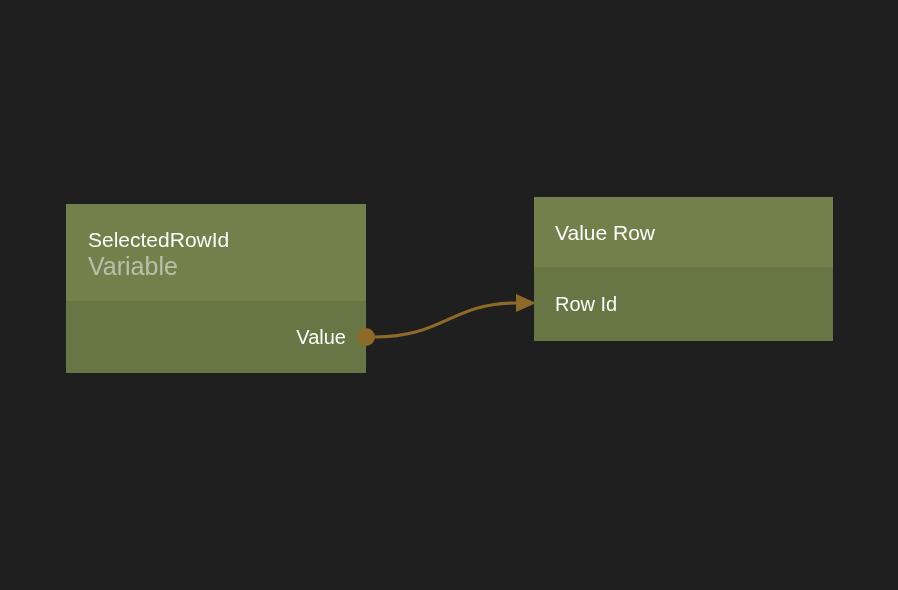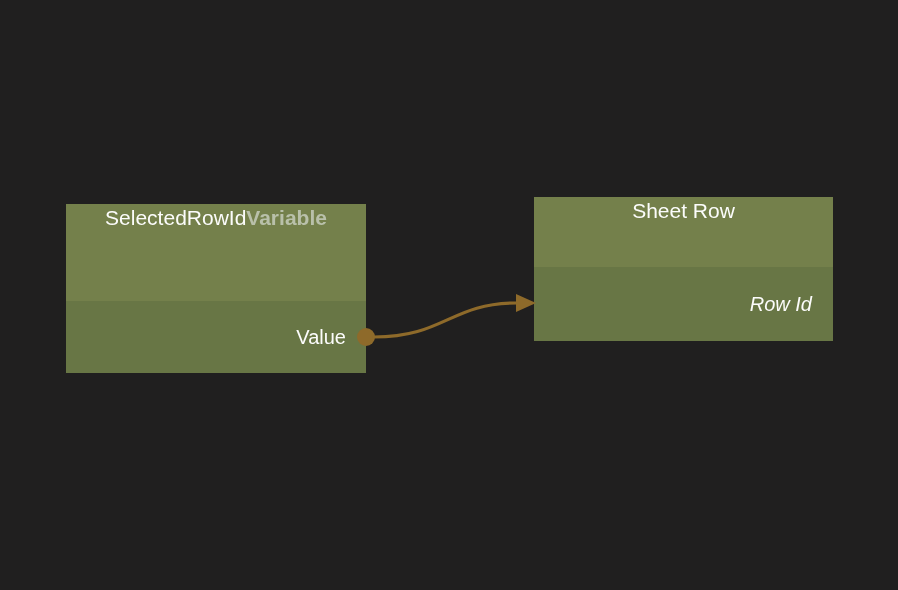--- a/index.html
+++ b/index.html
@@ -30,43 +30,42 @@
   .wire-layer polygon {
     pointer-events: auto;
   }
   .node {
     position: absolute;
     box-sizing: border-box;
   }
   .node-header {
     background: var(--node-header, #74804B);
     display: flex;
-    flex-direction: row;
+    flex-direction: column;
     justify-content: center;
     box-sizing: border-box;
   }
   .node-body {
     background: var(--node-body, #687645);
     display: flex;
     align-items: center;
     box-sizing: border-box;
     position: relative;
   }
   .node-title {
     font-size: 21px;
     line-height: 27px;
     color: var(--title-text, #FCFCFB);
     white-space: nowrap;
   }
   .node-subtitle {
-    font-size: 21px;
+    font-size: 25px;
     line-height: 27px;
     color: var(--subtitle-text, #B9C0AA);
     white-space: nowrap;
-    font-weight: bold;
   }
   .port-label {
     font-size: 20px;
     color: var(--title-text, #FCFCFB);
     white-space: nowrap;
   }
 
   
   .node-variable {
     left: 66px;
@@ -100,43 +99,42 @@
     top: 197px;
     width: 299px;
   }
   .node-sheet-row .node-header {
     height: 70px;
     padding: 0 21px;
   }
   .node-sheet-row .node-body {
     height: 74px;
     padding: 0 21px;
-    justify-content: flex-end;
-    font-style: italic;
+    justify-content: flex-start;
   }
 </style>
 </head>
 <body>
 
 <div class="canvas">
 
   <div class="node node-variable">
     <div class="node-header">
       <div class="node-title">SelectedRowId</div>
       <div class="node-subtitle">Variable</div>
     </div>
     <div class="node-body">
       <span class="port-label">Value</span>
       <span class="port-dot"></span>
     </div>
   </div>
 
   <div class="node node-sheet-row">
     <div class="node-header">
-      <div class="node-title">Sheet Row</div>
+      <div class="node-title">Value Row</div>
     </div>
     <div class="node-body">
       <span class="port-label">Row Id</span>
     </div>
   </div>
 
   <svg class="wire-layer" viewBox="0 0 898 590" xmlns="http://www.w3.org/2000/svg">
     <path d="M 374 337 C 445 337 450 303 517 303" style="stroke: var(--wire, #8E6A2A);" stroke-width="3.2" fill="none" stroke-linecap="round"></path>
     <polygon points="536,303 516,294 516,312" style="fill: var(--wire, #8E6A2A);"></polygon>
   </svg>

